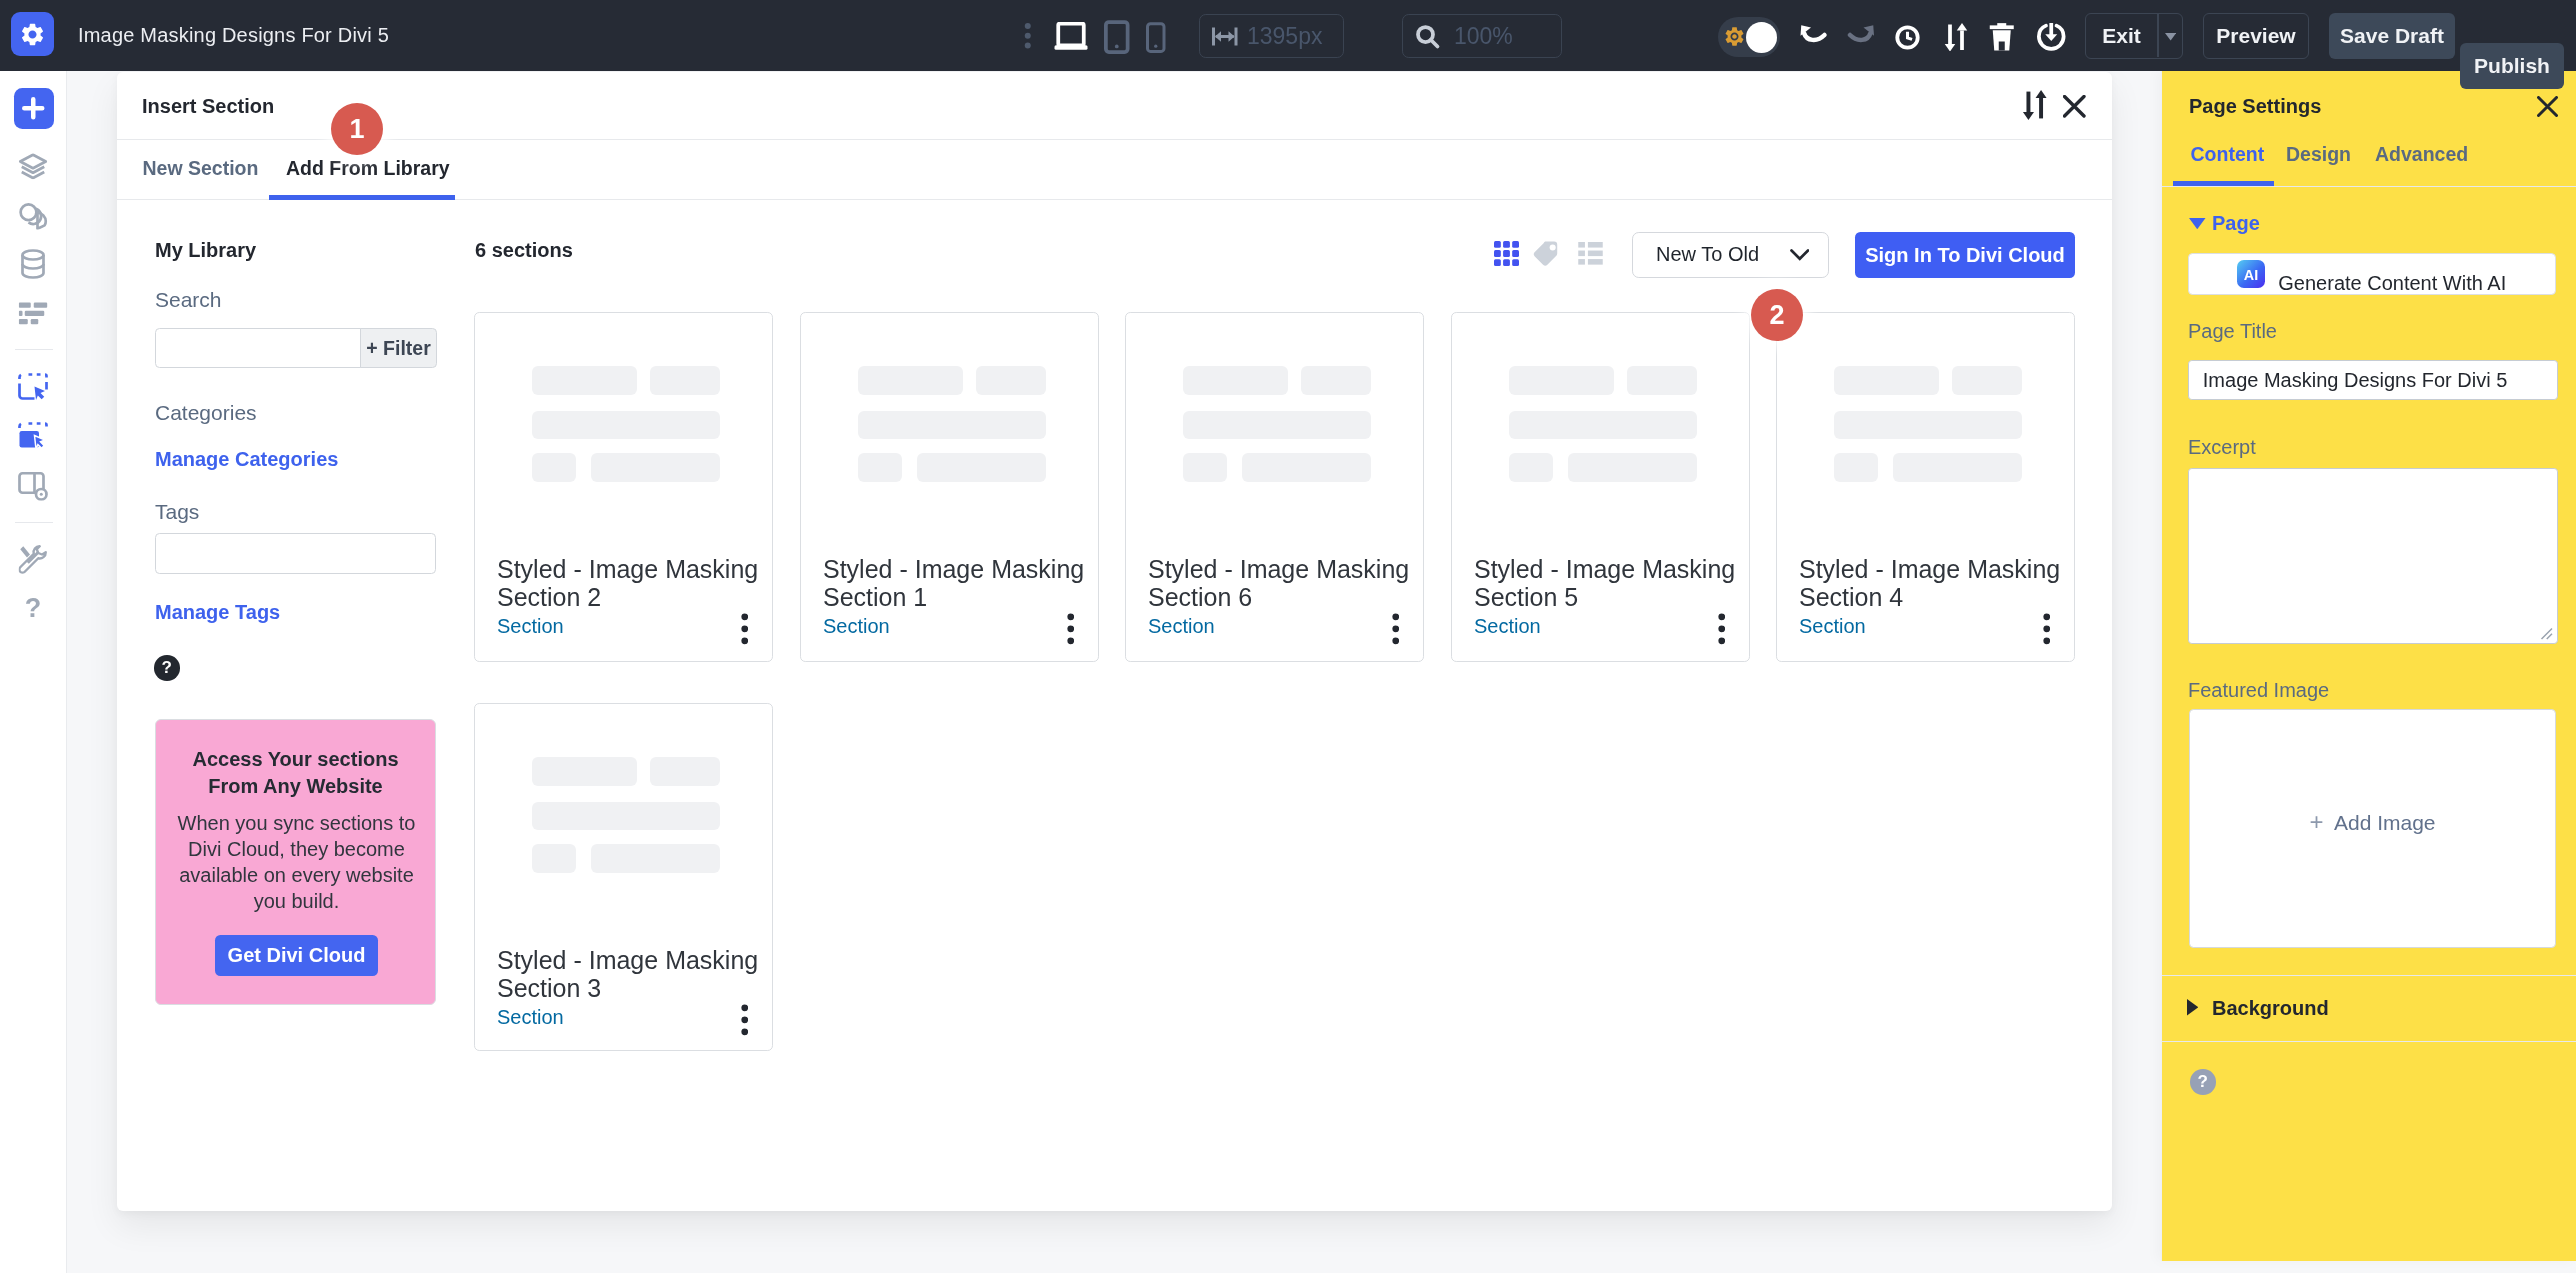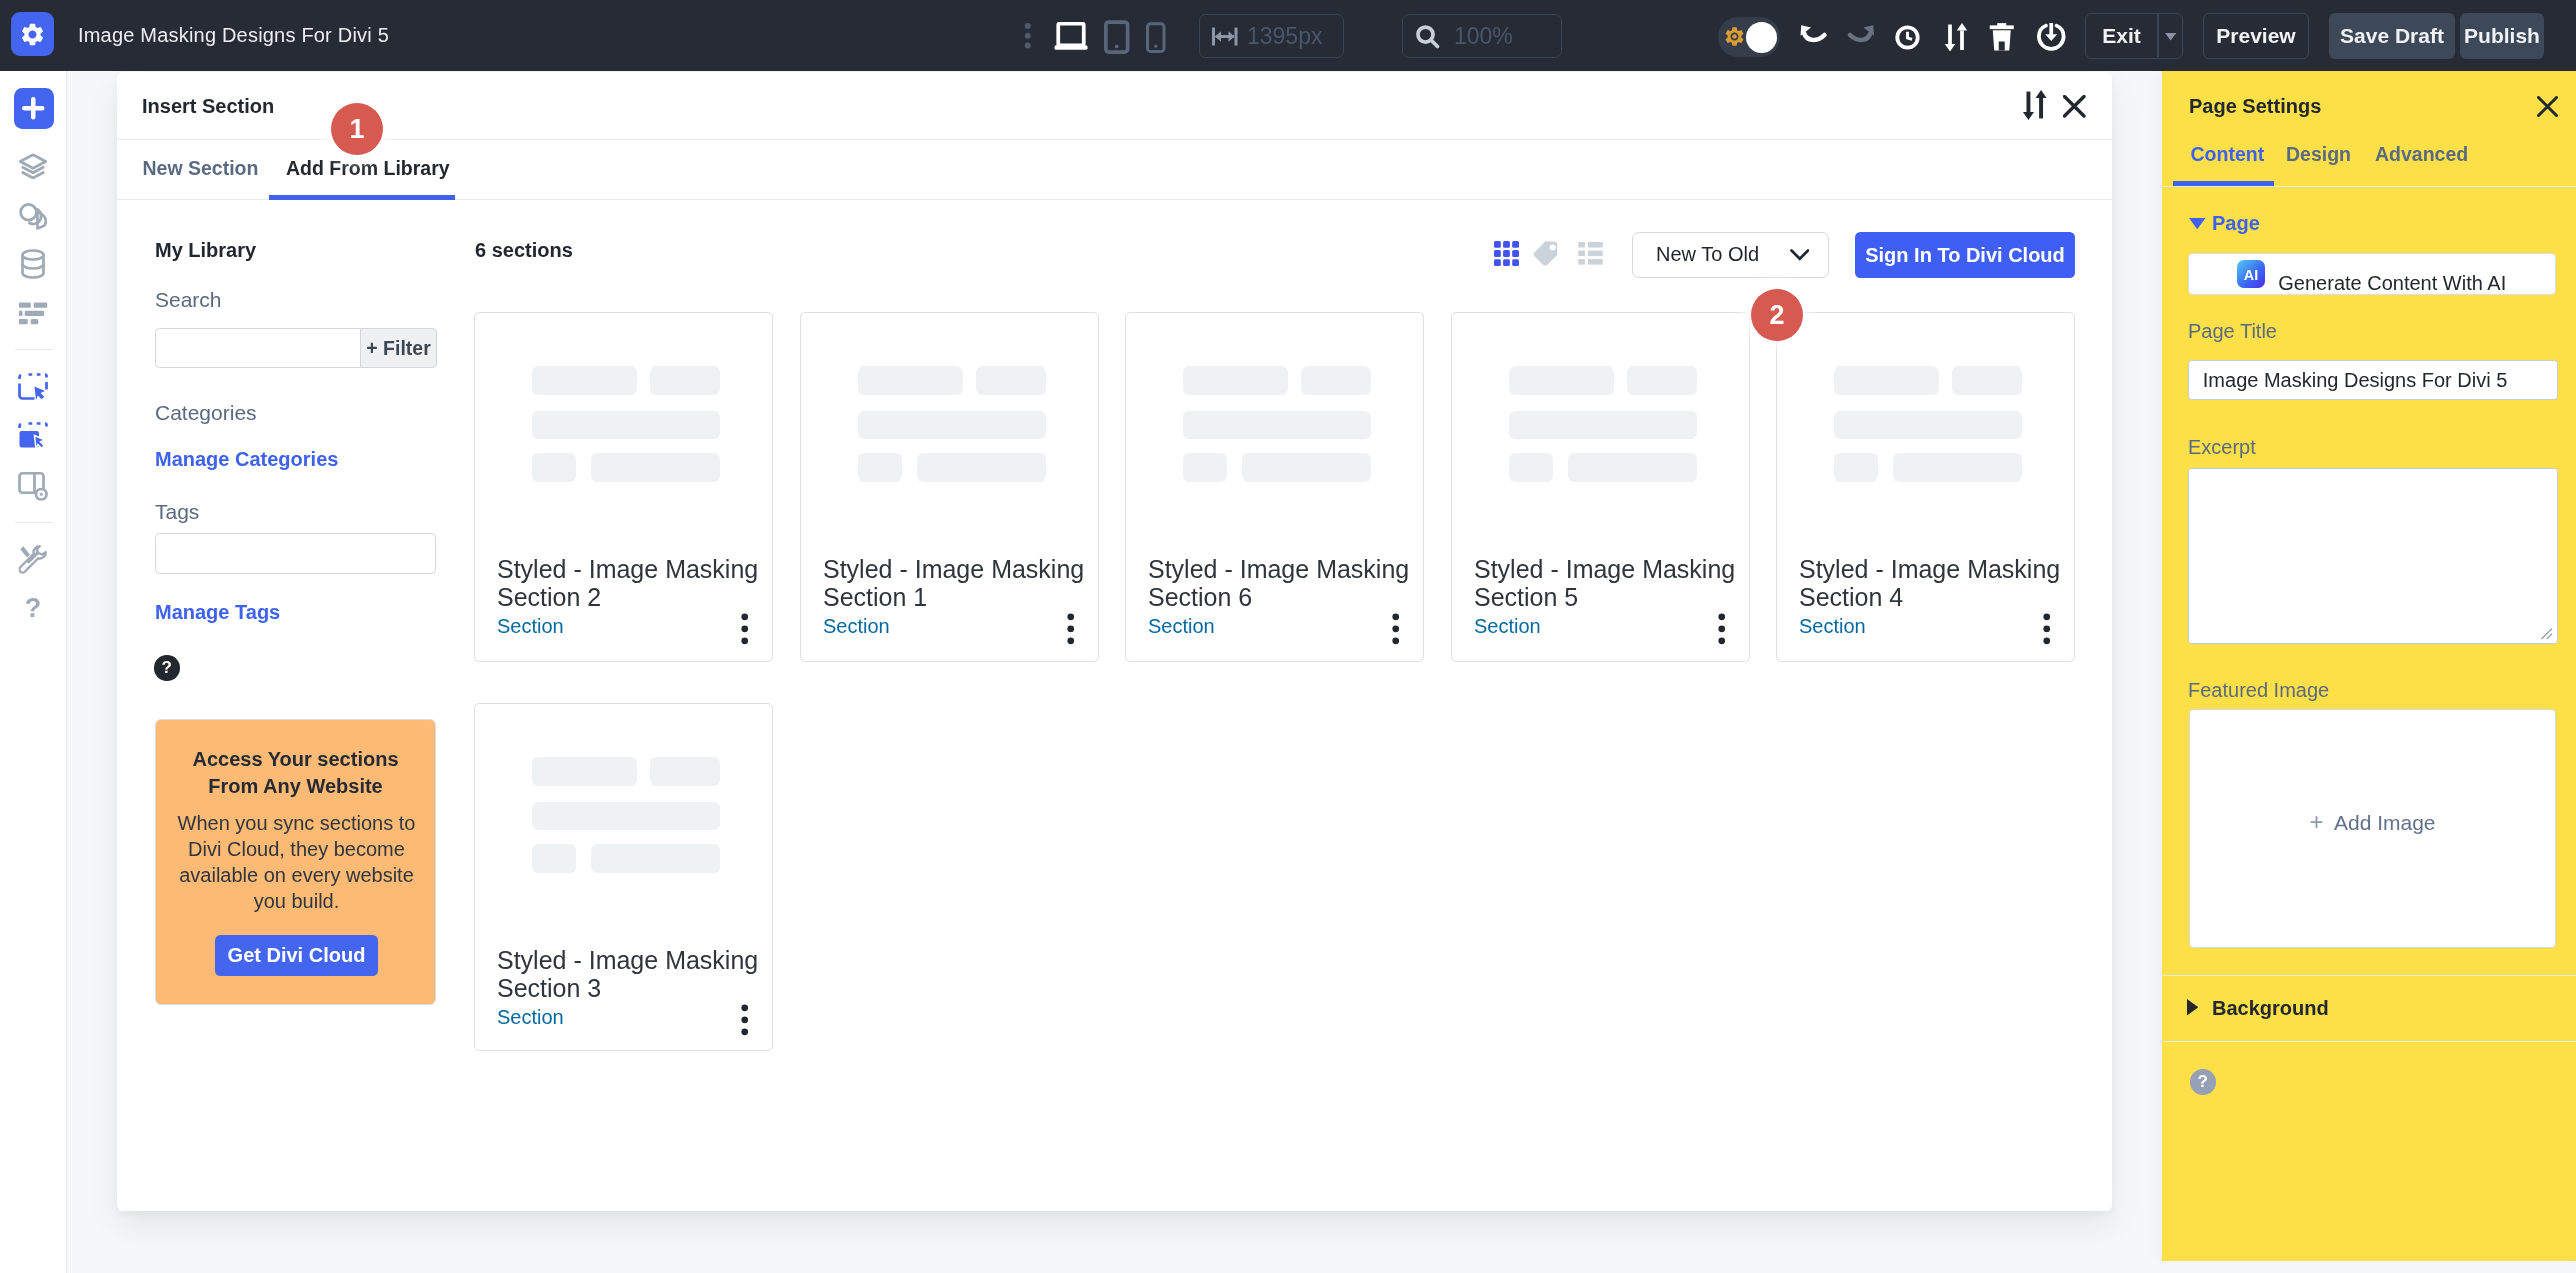--- a/index.html
+++ b/index.html
@@ -29,21 +29,21 @@
 .mhead { position:absolute; left:0; top:0; width:100%; height:68px; border-bottom:0.8px solid #e7e9ec; }
 .mtitle { position:absolute; left:25px; top:0; height:68px; line-height:68px; font-size:20px; font-weight:700; color:#23272f; }
 .mtabs { position:absolute; left:0; top:68px; width:100%; height:60px; border-bottom:0.8px solid #e7e9ec; }
 .mtab { position:absolute; top:0; height:60px; line-height:57px; font-size:19.5px; font-weight:600; }
 .tabunder { position:absolute; left:152px; top:123px; width:186px; height:5.3px; background:#3e62ed; z-index:2; }
 .badge { position:absolute; width:52px; height:52px; border-radius:50%; background:#d75a50; color:#fff; font-size:27px; font-weight:700; display:flex; align-items:center; justify-content:center; box-shadow:0 0 13.5px 6px rgba(255,255,255,.9); z-index:40; }
 .liblabel { color:#5a6a80; font-size:21px; }
 .libinput { border:0.8px solid #d3d7dc; border-radius:4.5px; background:#fff; }
 .bluelink { color:#3e62ed; font-size:20px; font-weight:700; }
 
-.cloudcard { position:absolute; left:38px; top:647px; width:281px; height:286px; border:0.8px solid #dadde1; border-radius:6px; background:#fdba74; text-align:center; }
+.cloudcard { position:absolute; left:38px; top:647px; width:281px; height:286px; border:0.8px solid #dadde1; border-radius:6px; background:#f9a8d4; text-align:center; }
 .card { position:absolute; width:299px; background:#fff; border:0.8px solid #dbdee2; border-radius:5.3px; }
 .skel { position:absolute; background:#f0f1f3; border-radius:6px; }
 .ctitle { position:absolute; left:22px; font-size:25px; color:#30353c; line-height:28px; }
 .csec { position:absolute; left:22px; font-size:20px; color:#0369a1; }
 .cdots { position:absolute; right:24px; }
 
 
 .panel { position:absolute; left:2161px; top:71px; width:415px; height:1190px; background:#fde047; box-shadow:-3.8px 0 12px rgba(0,0,0,.03); border-left:0.8px solid #eef0f2; z-index:20; }
 .plabel { position:absolute; left:26px; color:#5a6a80; font-size:20px; }
 .pinput { position:absolute; left:25.5px; width:370px; border:0.8px solid #c6ccd3; border-radius:3.8px; background:#fff; }
@@ -133,21 +133,21 @@
 
   <div class="barbtn ghost" style="left:2085px;width:98px;">
     <span style="position:absolute;left:0;width:71px;text-align:center;">Exit</span>
     <div style="position:absolute;left:71px;top:0;width:1.5px;height:43px;background:#3c4553;"></div>
     <svg style="position:absolute;left:79px;top:19.5px" width="11.3" height="7.5" viewBox="0 0 15 10">
         <path d="M0 0h15l-7.5 10z" fill="#8a93a3"></path>
       </svg>
   </div>
   <div class="barbtn ghost" style="left:2203px;width:106px;">Preview</div>
   <div class="barbtn fill" style="left:2329px;width:126px;">Save Draft</div>
-  <div class="barbtn fill" style="left:2460px;width:84px;">Publish</div>
+  <div class="barbtn fill" style="left:2460px;width:104px;margin-top:30px;">Publish</div>
 </div>
 <div class="sidebar">
   <div class="plusbtn">
       <svg width="22.5" height="22.5" viewBox="0 0 30 30">
         <path d="M15 3v24M3 15h24" stroke="#fff" stroke-width="6" stroke-linecap="round"></path>
       </svg>
     </div>
 
   <svg class="sicon" style="top:95px" width="28.5" height="25.5" viewBox="0 0 38 34">
       <path d="M19 2L36 11 19 20 2 11z" fill="none" stroke="#a0a9b6" stroke-width="3.6" stroke-linejoin="round"></path>

